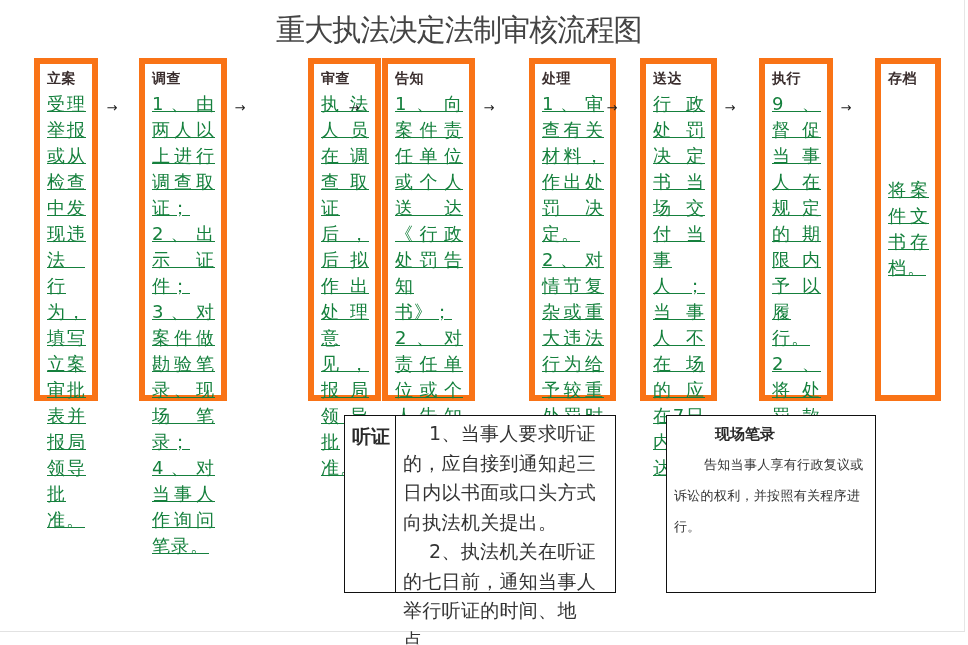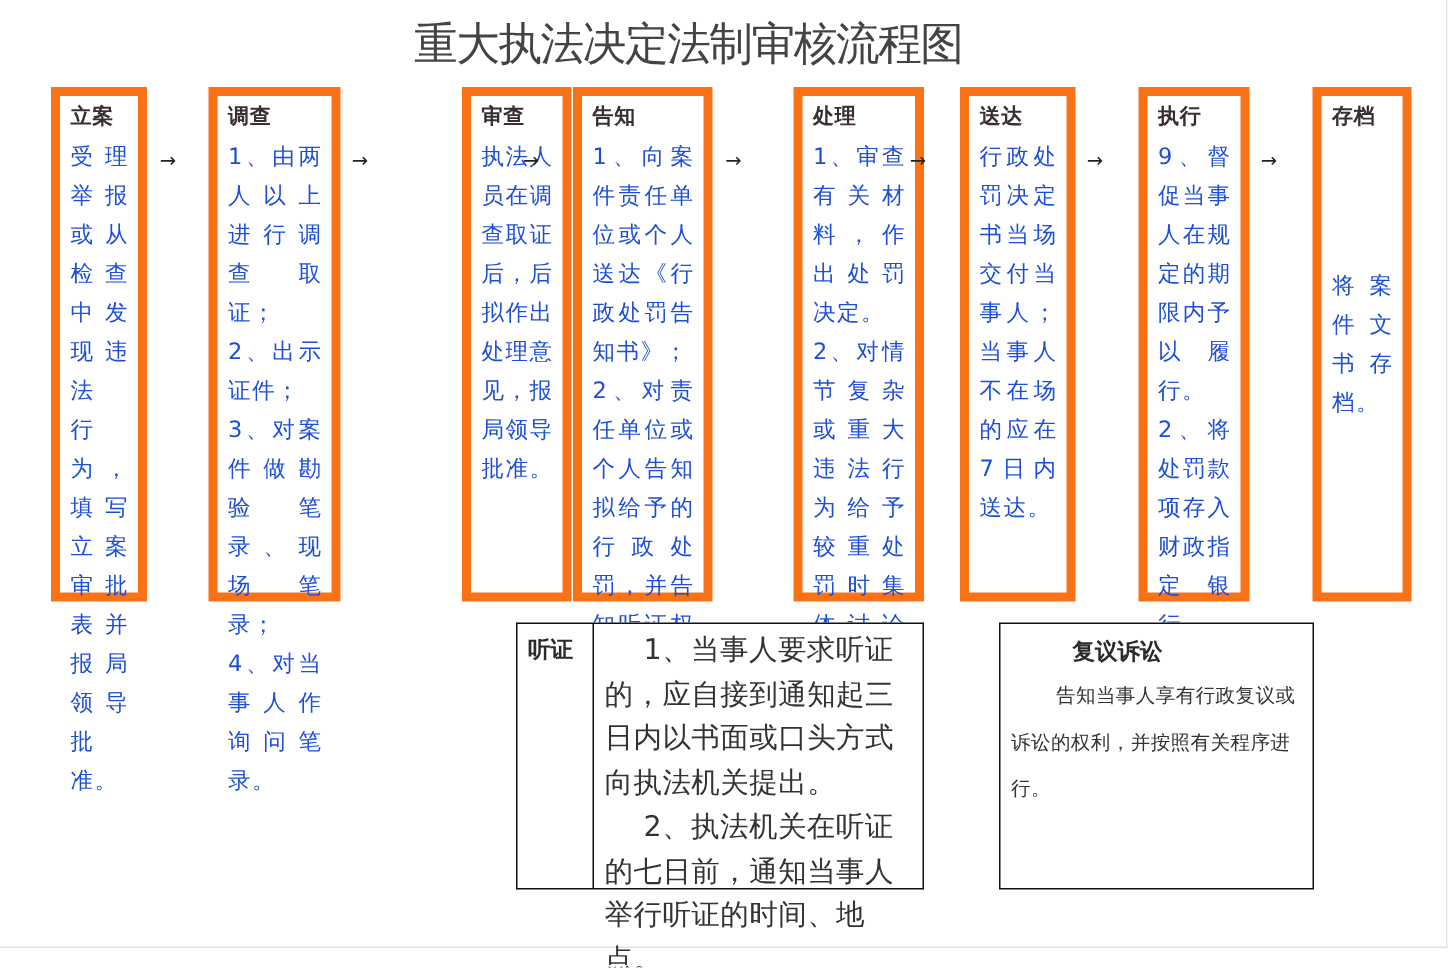--- a/index.html
+++ b/index.html
@@ -24,37 +24,38 @@
   .step {
     position: absolute; top: 58px; height: 343px; box-sizing: border-box;
     border: 6px solid #f97316; background: #ffffff;
     padding: 3px 6px 0 7px;
   }
   .step-title {
     font-size: 14px; font-weight: bold; color: #3a2e2e; line-height: 22px; height: 24px;
     letter-spacing: 0.5px;
   }
   .step-body {
-    font-size: 15px; line-height: 26px; color: #1d4ed8;
+    font-size: 18px; line-height: 26px; color: #15803d;
     text-align: justify; text-align-last: left; word-break: break-all;
     letter-spacing: 1px;
+    text-decoration: underline;
   }
   .step-body p { margin: 0; }
   .arrow {
     position: absolute; top: 101px; font-size: 13px; color: #222222;
     line-height: 14px; width: 16px; text-align: center;
   }
   .side-box {
     position: absolute; top: 415px; height: 178px; box-sizing: border-box;
     border: 1px solid #111111; background: #ffffff;
   }
   .hearing-label {
     position: absolute; left: 0; top: 0; width: 51px; height: 100%;
     border-right: 1px solid #111111; box-sizing: border-box;
-    font-size: 15px; font-weight: bold; color: #2a2a2a; padding: 8px 0 0 7px;
+    font-size: 19px; font-weight: bold; color: #2a2a2a; padding: 8px 0 0 7px;
   }
   .hearing-body {
     position: absolute; left: 58px; top: 3px; right: 10px;
     font-size: 19px; line-height: 29.5px; color: #333333; letter-spacing: 0.3px;
   }
   .hearing-body p { margin: 0; }
   .indent { text-indent: 26px; }
   .review-title {
     position: absolute; left: 48px; top: 8px;
     font-size: 15px; font-weight: bold; color: #2a2a2a; line-height: 20px;
@@ -149,17 +150,17 @@
 
 <div class="side-box" style="left:344px; width:272px;">
   <div class="hearing-label">听证</div>
   <div class="hearing-body">
     <p class="indent">1、当事人要求听证的，应自接到通知起三日内以书面或口头方式向执法机关提出。</p>
     <p class="indent">2、执法机关在听证的七日前，通知当事人举行听证的时间、地点。</p>
   </div>
 </div>
 
 <div class="side-box" style="left:666px; width:210px;">
-  <div class="review-title">复议诉讼</div>
+  <div class="review-title">现场笔录</div>
   <div class="review-body">
     <p class="indent">告知当事人享有行政复议或诉讼的权利，并按照有关程序进行。</p>
   </div>
 </div>
 
 </body></html>

